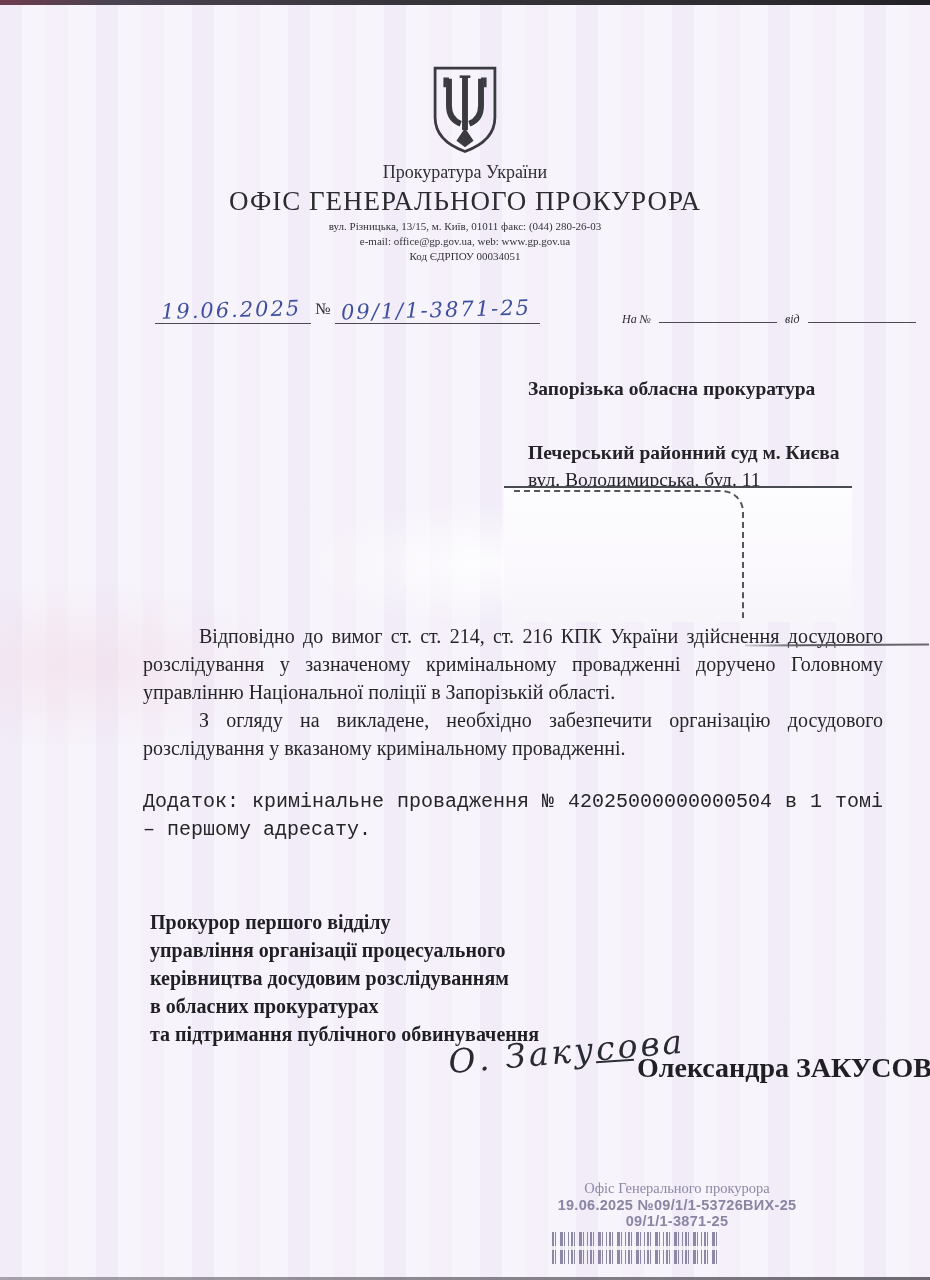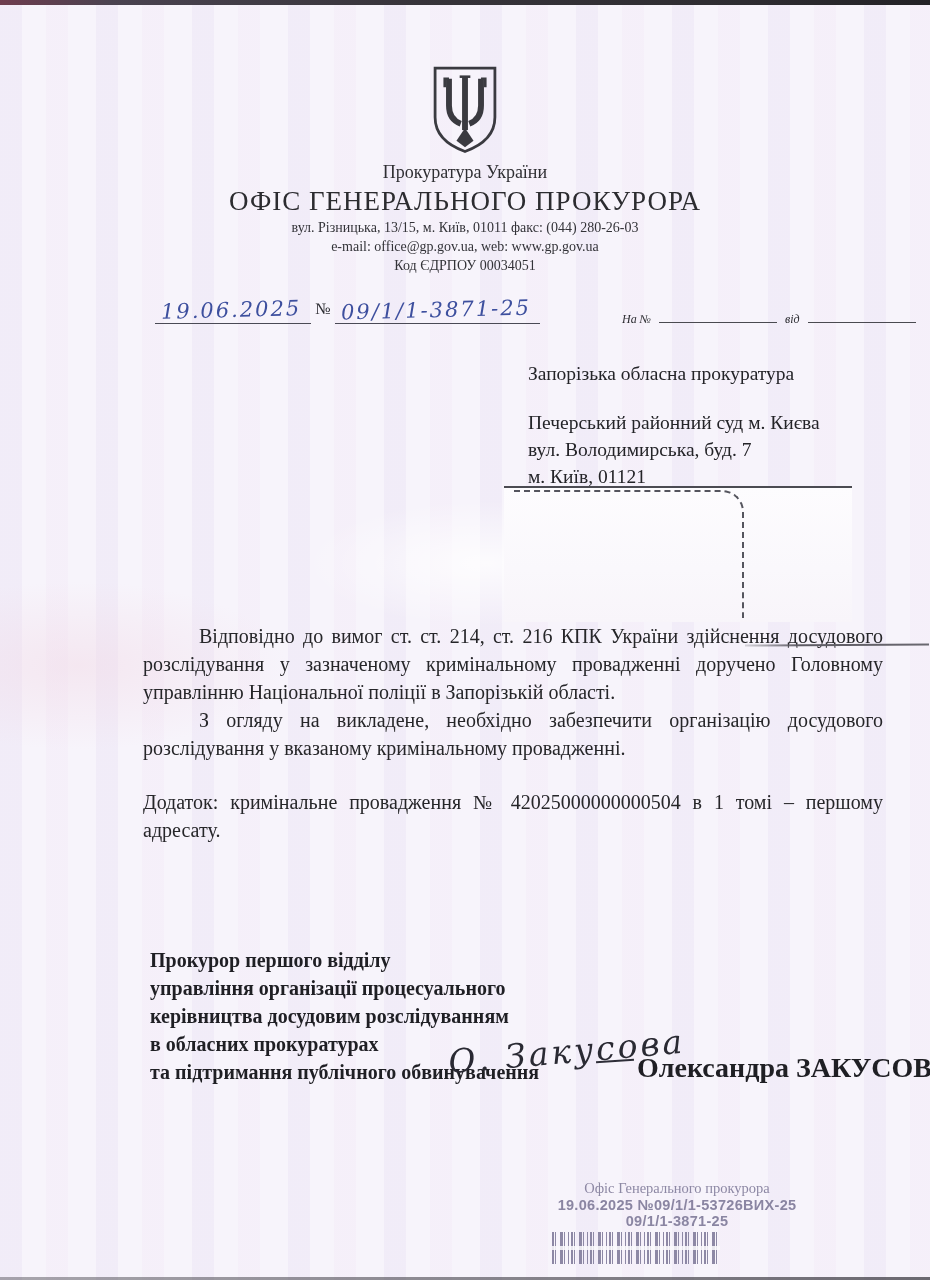--- a/index.html
+++ b/index.html
@@ -31,69 +31,69 @@
   .scan-edge-bottom{
     position:absolute;bottom:0;left:0;width:930px;height:3px;
     background:linear-gradient(90deg,rgba(90,88,96,.5),rgba(60,58,66,.75));
   }
 
   
   .letterhead{position:absolute;top:66px;left:0;width:930px;text-align:center;}
   .emblem{display:block;margin:0 auto;}
   .org-name{font-size:18px;color:#2f2f33;margin-top:2px;}
   .org-office{font-size:27px;letter-spacing:1px;color:#2c2c30;margin-top:3px;}
-  .hdr-small{font-size:14px;color:#333338;margin-top:3px;}
+  .hdr-small{font-size:11px;color:#333338;margin-top:3px;}
 
   
   .ref-left{position:absolute;top:296px;left:155px;font-size:16px;white-space:nowrap;}
   .hand{
     font-family:"DejaVu Serif", serif;font-style:italic;
     color:#3d4f9e;font-size:21px;letter-spacing:2px;
     transform:rotate(-1.5deg);display:inline-block;
   }
   .hw-underline{border-bottom:1.6px solid #4a4a55;display:inline-block;padding:2px 10px 1px 6px;}
   .no-sign{color:#2e2e33;margin:0 4px;font-size:16px;position:relative;top:-3px;}
   .ref-right{position:absolute;top:308px;left:622px;font-size:12px;color:#2e2e33;white-space:nowrap;font-style:italic;}
   .blank-line{display:inline-block;border-bottom:1.2px solid #4a4a50;height:14px;vertical-align:baseline;}
   .blank-1{width:118px;margin:0 8px 0 8px;}
   .blank-2{width:108px;margin-left:8px;}
 
   
   .addressee{position:absolute;top:360px;left:528px;font-size:19.5px;line-height:27px;color:#242428;}
-  .addr-bold{font-weight:normal;}
+  .addr-bold{font-weight:bold;margin-top:15px;}
   .addr-gap{height:22px;}
 
   
   .patch{
     position:absolute;left:504px;top:486px;width:348px;height:134px;
     background:linear-gradient(180deg,#fdfcfe 0%,#faf8fc 60%,#f8f5fa 100%);
     border-top:2.5px solid #4b4b52;
   }
   .patch-dash{
     position:absolute;left:10px;top:2px;width:228px;height:126px;
     border-top:2px dashed #55555e;border-right:2px dashed #55555e;
     border-top-right-radius:22px;
   }
 
   
   .body-text{
     position:absolute;top:622px;left:143px;width:740px;
     font-size:20px;line-height:28px;text-align:justify;color:#262629;
   }
   .body-text p{margin:0;text-indent:56px;}
-  .attachment{margin-top:26px !important;text-indent:0 !important;}
+  .attachment{margin-top:26px !important;text-indent:0 !important;font-family:Liberation Mono, monospace;}
   .crease{
     position:absolute;top:644px;left:745px;width:184px;height:2px;
     background:linear-gradient(90deg,rgba(80,80,88,.2),#5c5a62 30%,#6a6870 100%);
     transform:rotate(-.3deg);
   }
 
   
   .sig-title{
-    position:absolute;top:946px;left:150px;width:470px;
+    position:absolute;top:908px;left:150px;width:470px;
     font-size:20px;line-height:28px;font-weight:bold;color:#1f1f24;
   }
   .sig-script{
     position:absolute;top:1032px;left:448px;
     font-family:"DejaVu Serif", serif;font-style:italic;
     font-size:33px;color:#2a2a33;letter-spacing:3px;
     transform:rotate(-5deg);white-space:nowrap;
   }
   .sig-flourish{
     position:absolute;top:1060px;left:596px;width:38px;height:2px;
@@ -160,21 +160,21 @@
   </div>
 
   <div class="ref-right">
     <span>На №</span><span class="blank-line blank-1"></span><span>від</span><span class="blank-line blank-2"></span>
   </div>
 
   <div class="addressee">
     <div class="addr-bold">Запорізька обласна прокуратура</div>
     <div class="addr-gap"></div>
     <div class="addr-bold">Печерський районний суд м. Києва</div>
-    <div>вул. Володимирська, буд. 7</div>
+    <div>вул. Володимирська, буд. 11</div>
     <div>м. Київ, 01121</div>
   </div>
 
   <div class="patch">
     <div class="patch-dash"></div>
   </div>
 
   <div class="body-text">
     <p>Відповідно до вимог ст. ст. 214, ст. 216 КПК України здійснення досудового розслідування у зазначеному кримінальному провадженні доручено Головному управлінню Національної поліції в Запорізькій області.</p>
     <p>З огляду на викладене, необхідно забезпечити організацію досудового розслідування у вказаному кримінальному провадженні.</p>

